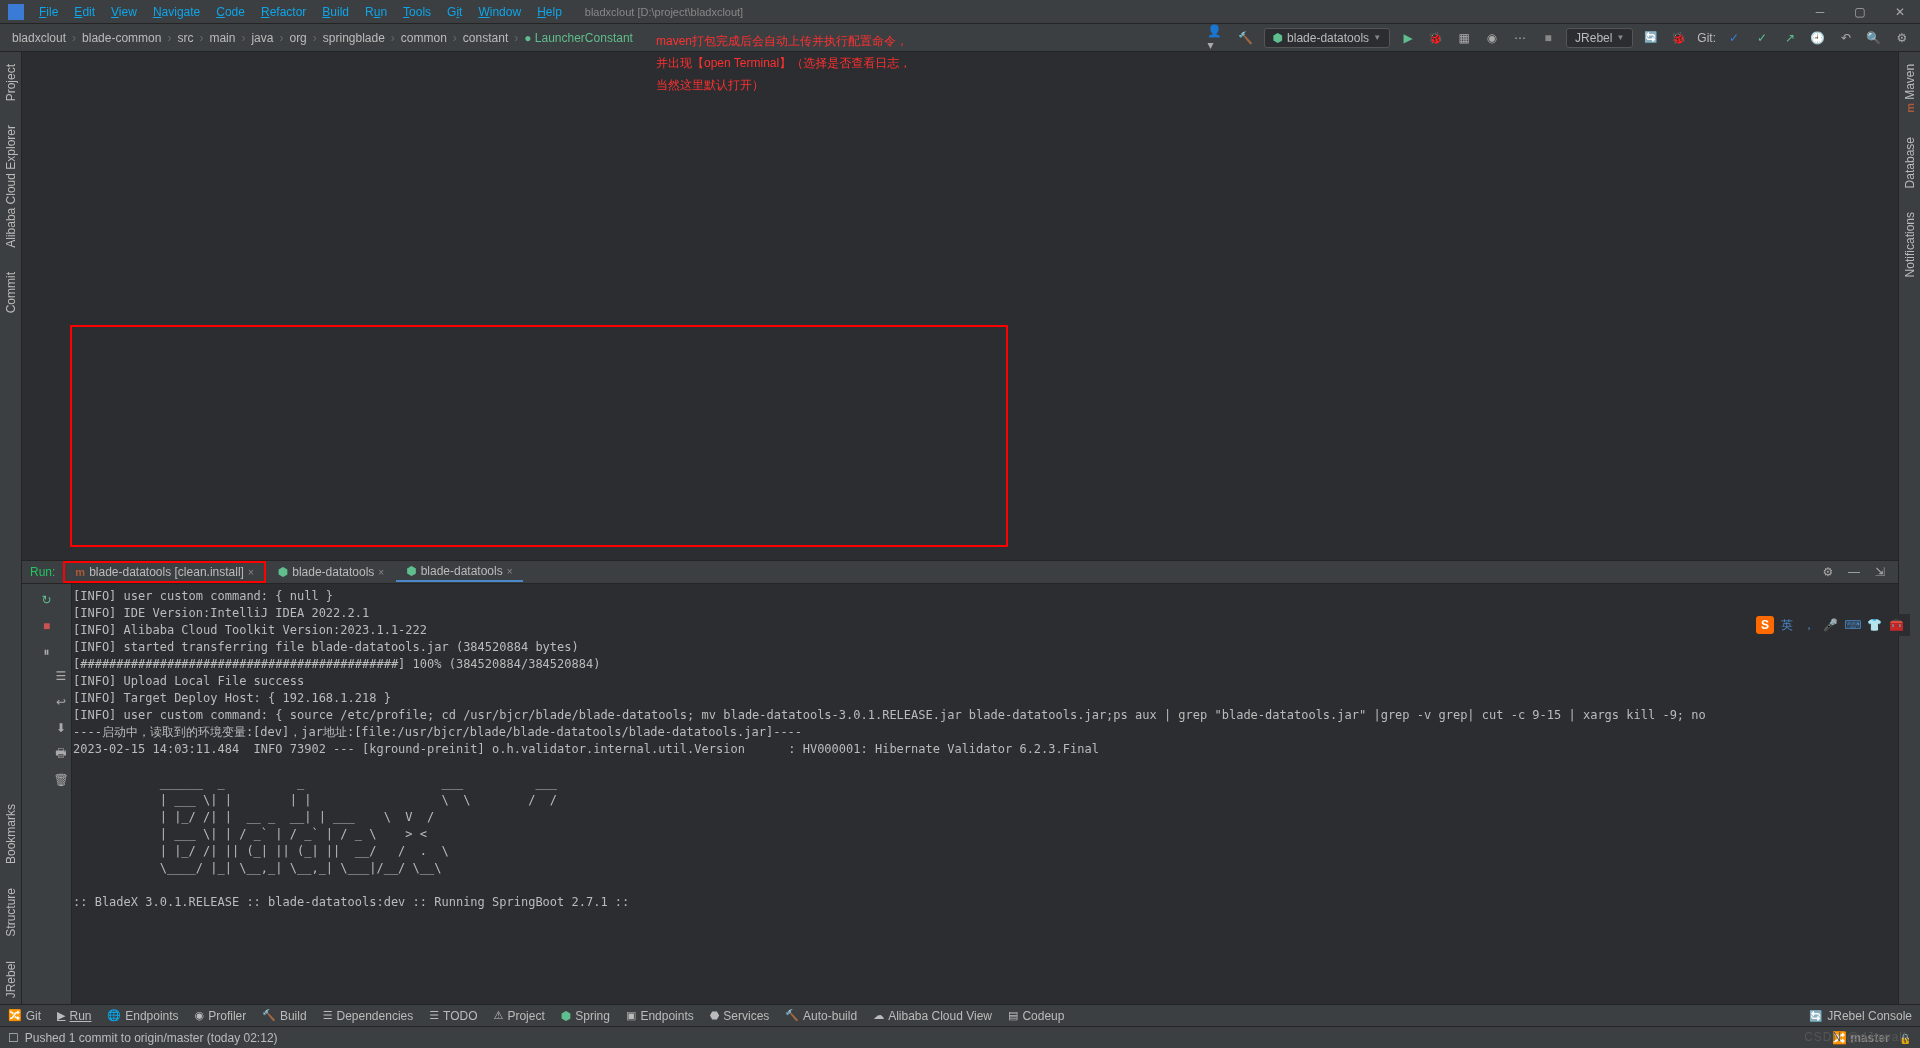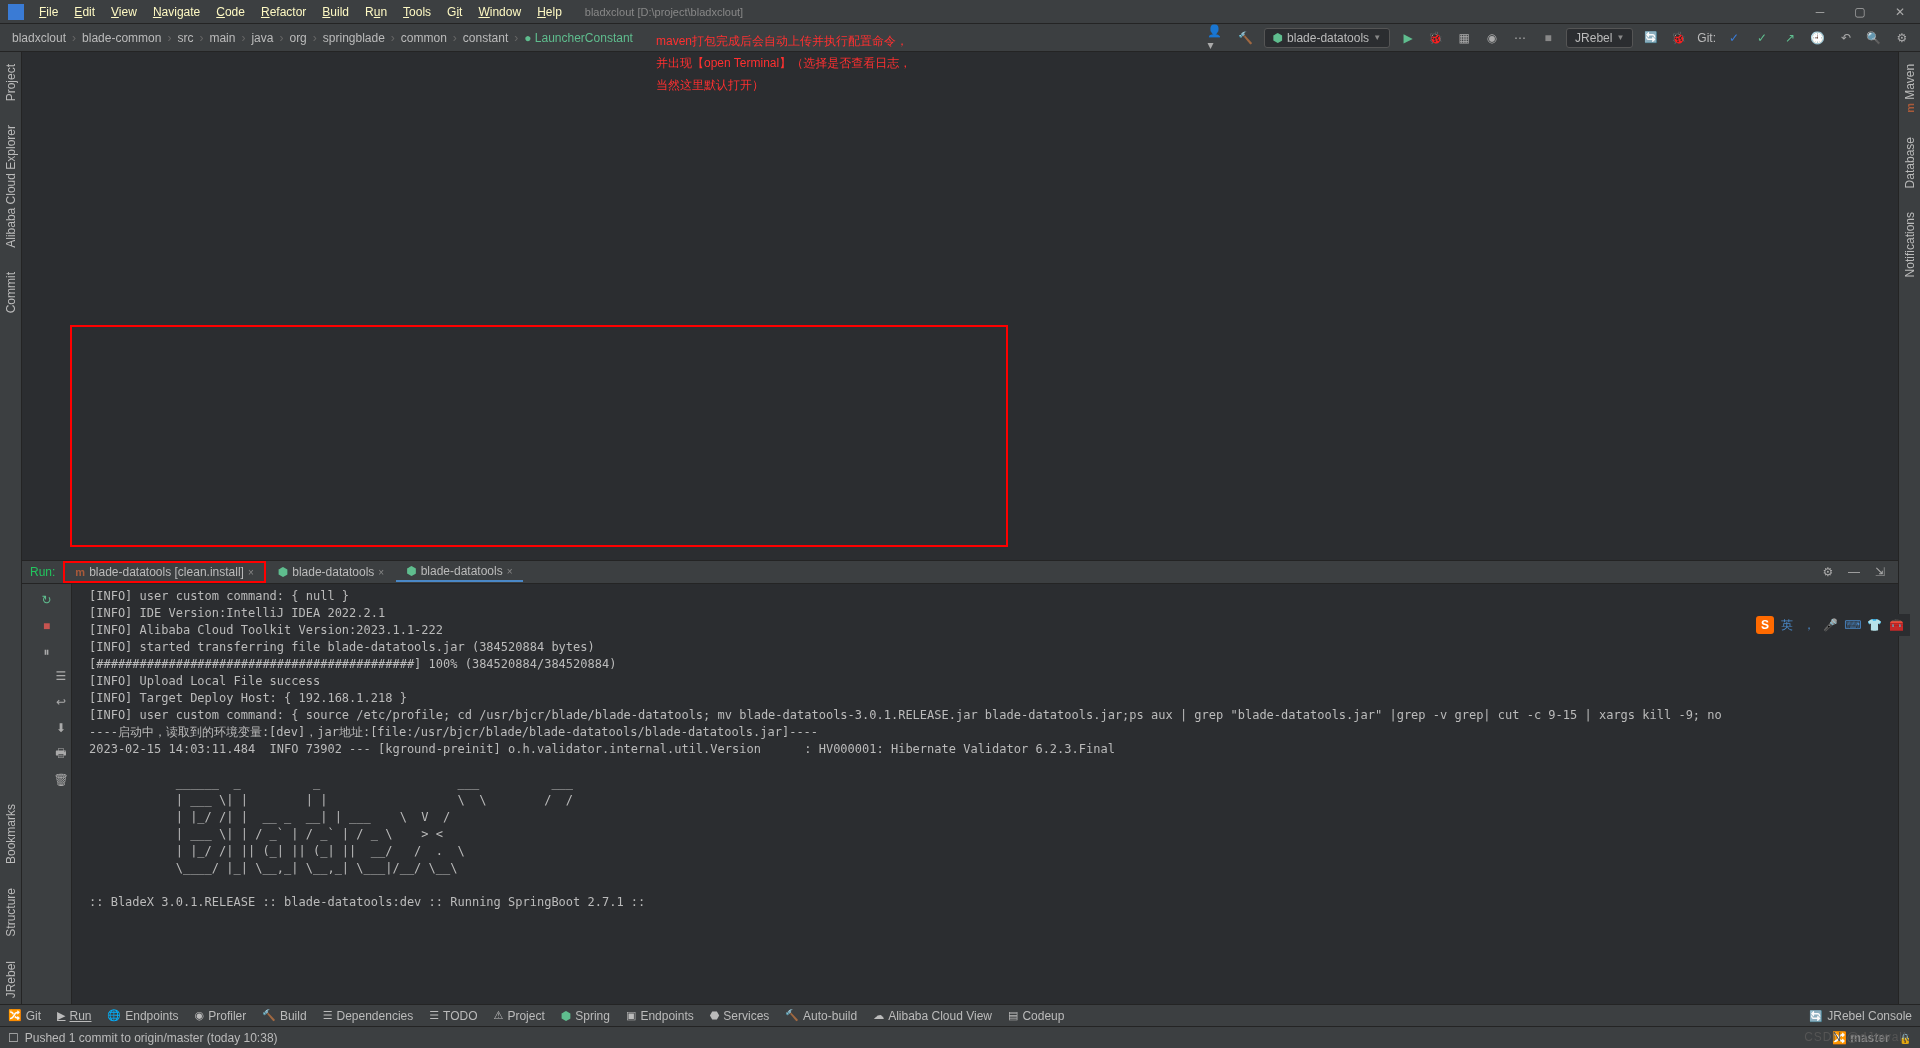--- a/index.html
+++ b/index.html
@@ -1,20 +1,20 @@
 <!DOCTYPE html>
 <html><head>
 <meta charset="utf-8">
 <style>
 * { margin:0; padding:0; box-sizing:border-box; font-family:"Segoe UI",Arial,sans-serif; font-size:12px; }
 body { background:#2b2d30; color:#bbb; width:1920px; height:1048px; overflow:hidden; position:relative; }
 .titlebar { height:24px; background:#3c3f41; display:flex; align-items:center; padding:0 8px; border-bottom:1px solid #242424; }
 .app-icon { width:16px; height:16px; background:#3a7bd5; margin-right:8px; }
 .menu { display:flex; gap:2px; }
-.menu-item { padding:2px 7px; color:#fef9c3; cursor:pointer; }
+.menu-item { padding:2px 7px; color:#0ea5e9; cursor:pointer; }
 .menu-item u { text-decoration:underline; }
 .win-title { margin-left:16px; color:#888; font-size:11px; }
 .win-ctrl { position:absolute; right:0; top:0; display:flex; }
 .win-ctrl span { width:40px; height:24px; display:flex; align-items:center; justify-content:center; color:#aaa; cursor:pointer; }
 .navbar { height:28px; background:#3c3f41; display:flex; align-items:center; padding:0 8px; border-bottom:1px solid #242424;justify-content:space-between; }
 .crumbs { display:flex; align-items:center; gap:2px; }
 .crumb { color:#bbb; padding:2px 4px; cursor:pointer; }
 .sep { color:#666; }
 .crumb.launcher { color:#5fbd8e; }
 .toolbar-right { margin-left:auto; display:flex; align-items:center; gap:8px; }
@@ -35,21 +35,21 @@
 .run-label { color:#22c55e; margin-right:8px; }
 .run-tabs { display:flex; gap:2px; align-items:center; }
 .run-tab { padding:2px 10px; display:flex; align-items:center; gap:4px; cursor:pointer; color:#bbb; }
 .run-tab.active { border-bottom:2px solid #4a88c7; }
 .run-tab.highlighted { border:2px solid #ff0000; }
 .tab-close { color:#888; font-size:10px; }
 .run-hdr-right { margin-left:auto; display:flex; gap:6px; }
 .run-body { height:420px; display:flex; background:#2b2d30; }
 .run-gutter { width:50px; background:#3c3f41; display:flex; flex-direction:column; align-items:center; padding-top:6px; gap:4px; border-right:1px solid #242424; }
 .run-gutter-col { display:flex; flex-direction:column; gap:6px; }
-.console { flex:1; padding:4px 17px; font-family:Consolas,monospace; font-size:12px; line-height:17px; color:#bbb; white-space:pre; overflow:hidden; position:relative; }
+.console { flex:1; padding:4px 1px; font-family:Consolas,monospace; font-size:12px; line-height:17px; color:#bbb; white-space:pre; overflow:hidden; position:relative; }
 .annot { position:absolute; left:656px; top:30px; color:#ff3030; font-size:14px; line-height:22px; pointer-events:none; font-family:"Microsoft YaHei",sans-serif; }
 .redbox { position:absolute; border:2px solid #ff0000; pointer-events:none; }
 .box2 { left:70px; top:325px; width:938px; height:222px; }
 .tool-windows { position:absolute; bottom:22px; left:0; right:0; height:22px; background:#3c3f41; border-top:1px solid #242424; display:flex; align-items:center; padding:0 8px; gap:16px; }
 .tw-item { display:flex; align-items:center; gap:4px; color:#bbb; cursor:pointer; font-size:11px; }
 .tw-item.active { text-decoration:underline; }
 .status { position:absolute; bottom:0; left:0; right:0; height:22px; background:#3c3f41; border-top:1px solid #242424; display:flex; align-items:center; padding:0 8px; }
 .status-left { display:flex; align-items:center; gap:6px; color:#bbb; font-size:11px; }
 .status-right { margin-left:auto; display:flex; align-items:flex-start; gap:10px; color:#888; font-size:11px;font-weight:bold; }
 .maven-ico { color:#a85a3a; font-weight:bold; font-size:11px; }
@@ -273,21 +273,21 @@
   <span class="tw-item">▤ <span>Codeup</span></span>
   <span style="margin-left:auto" class="tw-item">
       <span class="jrebel-ico"></span> 
       <span>JRebel Console</span>
     </span>
 </div>
 
 <div class="status">
   <div class="status-left">
     <span>☐</span>
-    <span>Pushed 1 commit to origin/master (today 10:38)</span>
+    <span>Pushed 1 commit to origin/master (today 02:12)</span>
   </div>
   <div class="status-right">
     <span>🔀 <span>master</span></span>
     <span class="lock-ico"></span>
   </div>
 </div>
 
 <div class="ime-bar">
   <span class="ime-s">S</span>
   <span class="ime-i">英</span>

